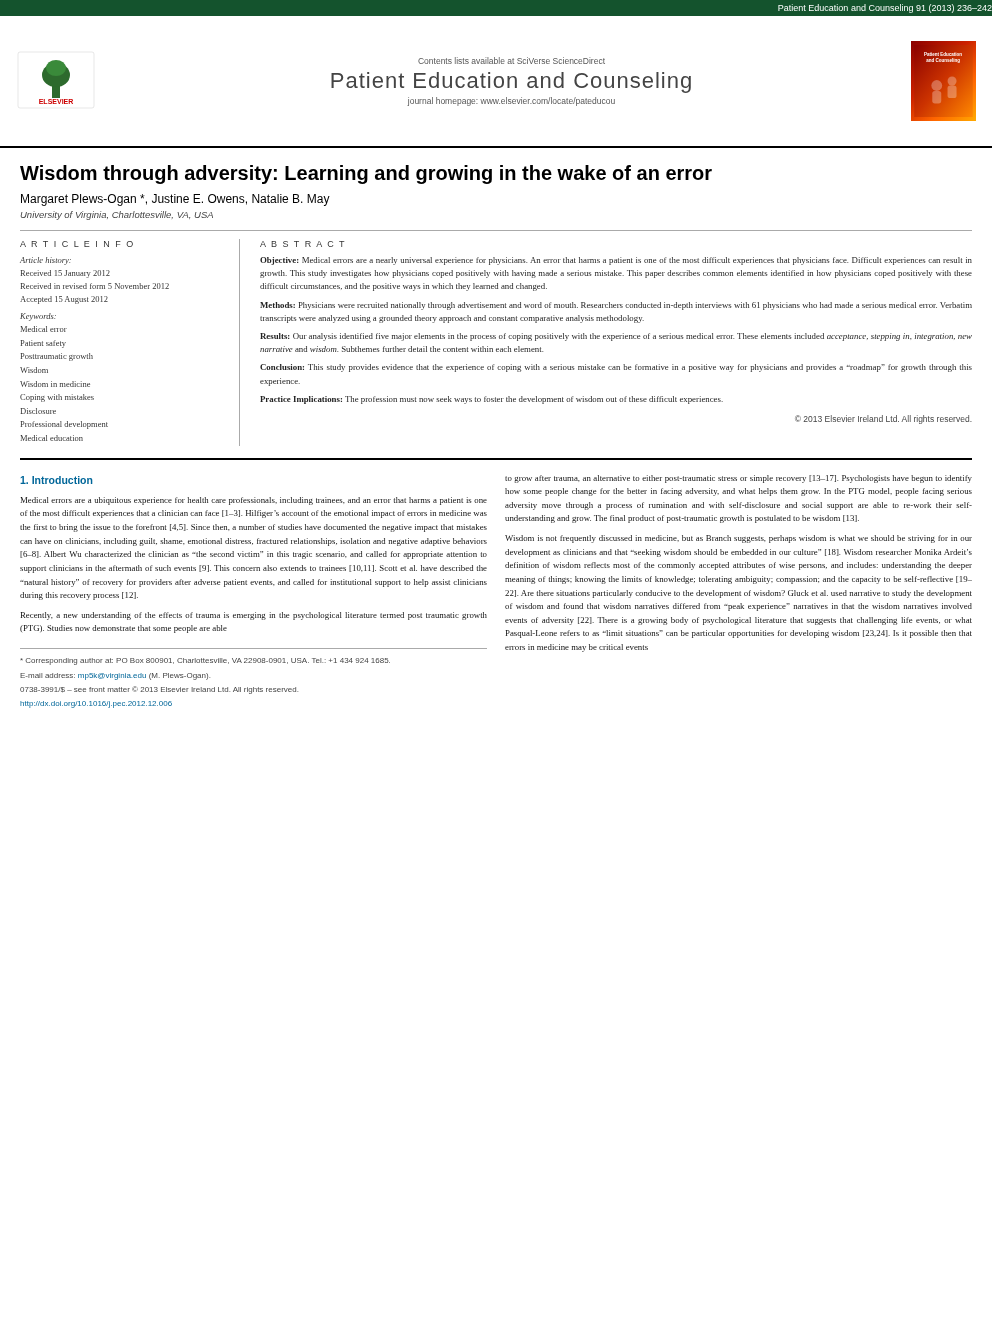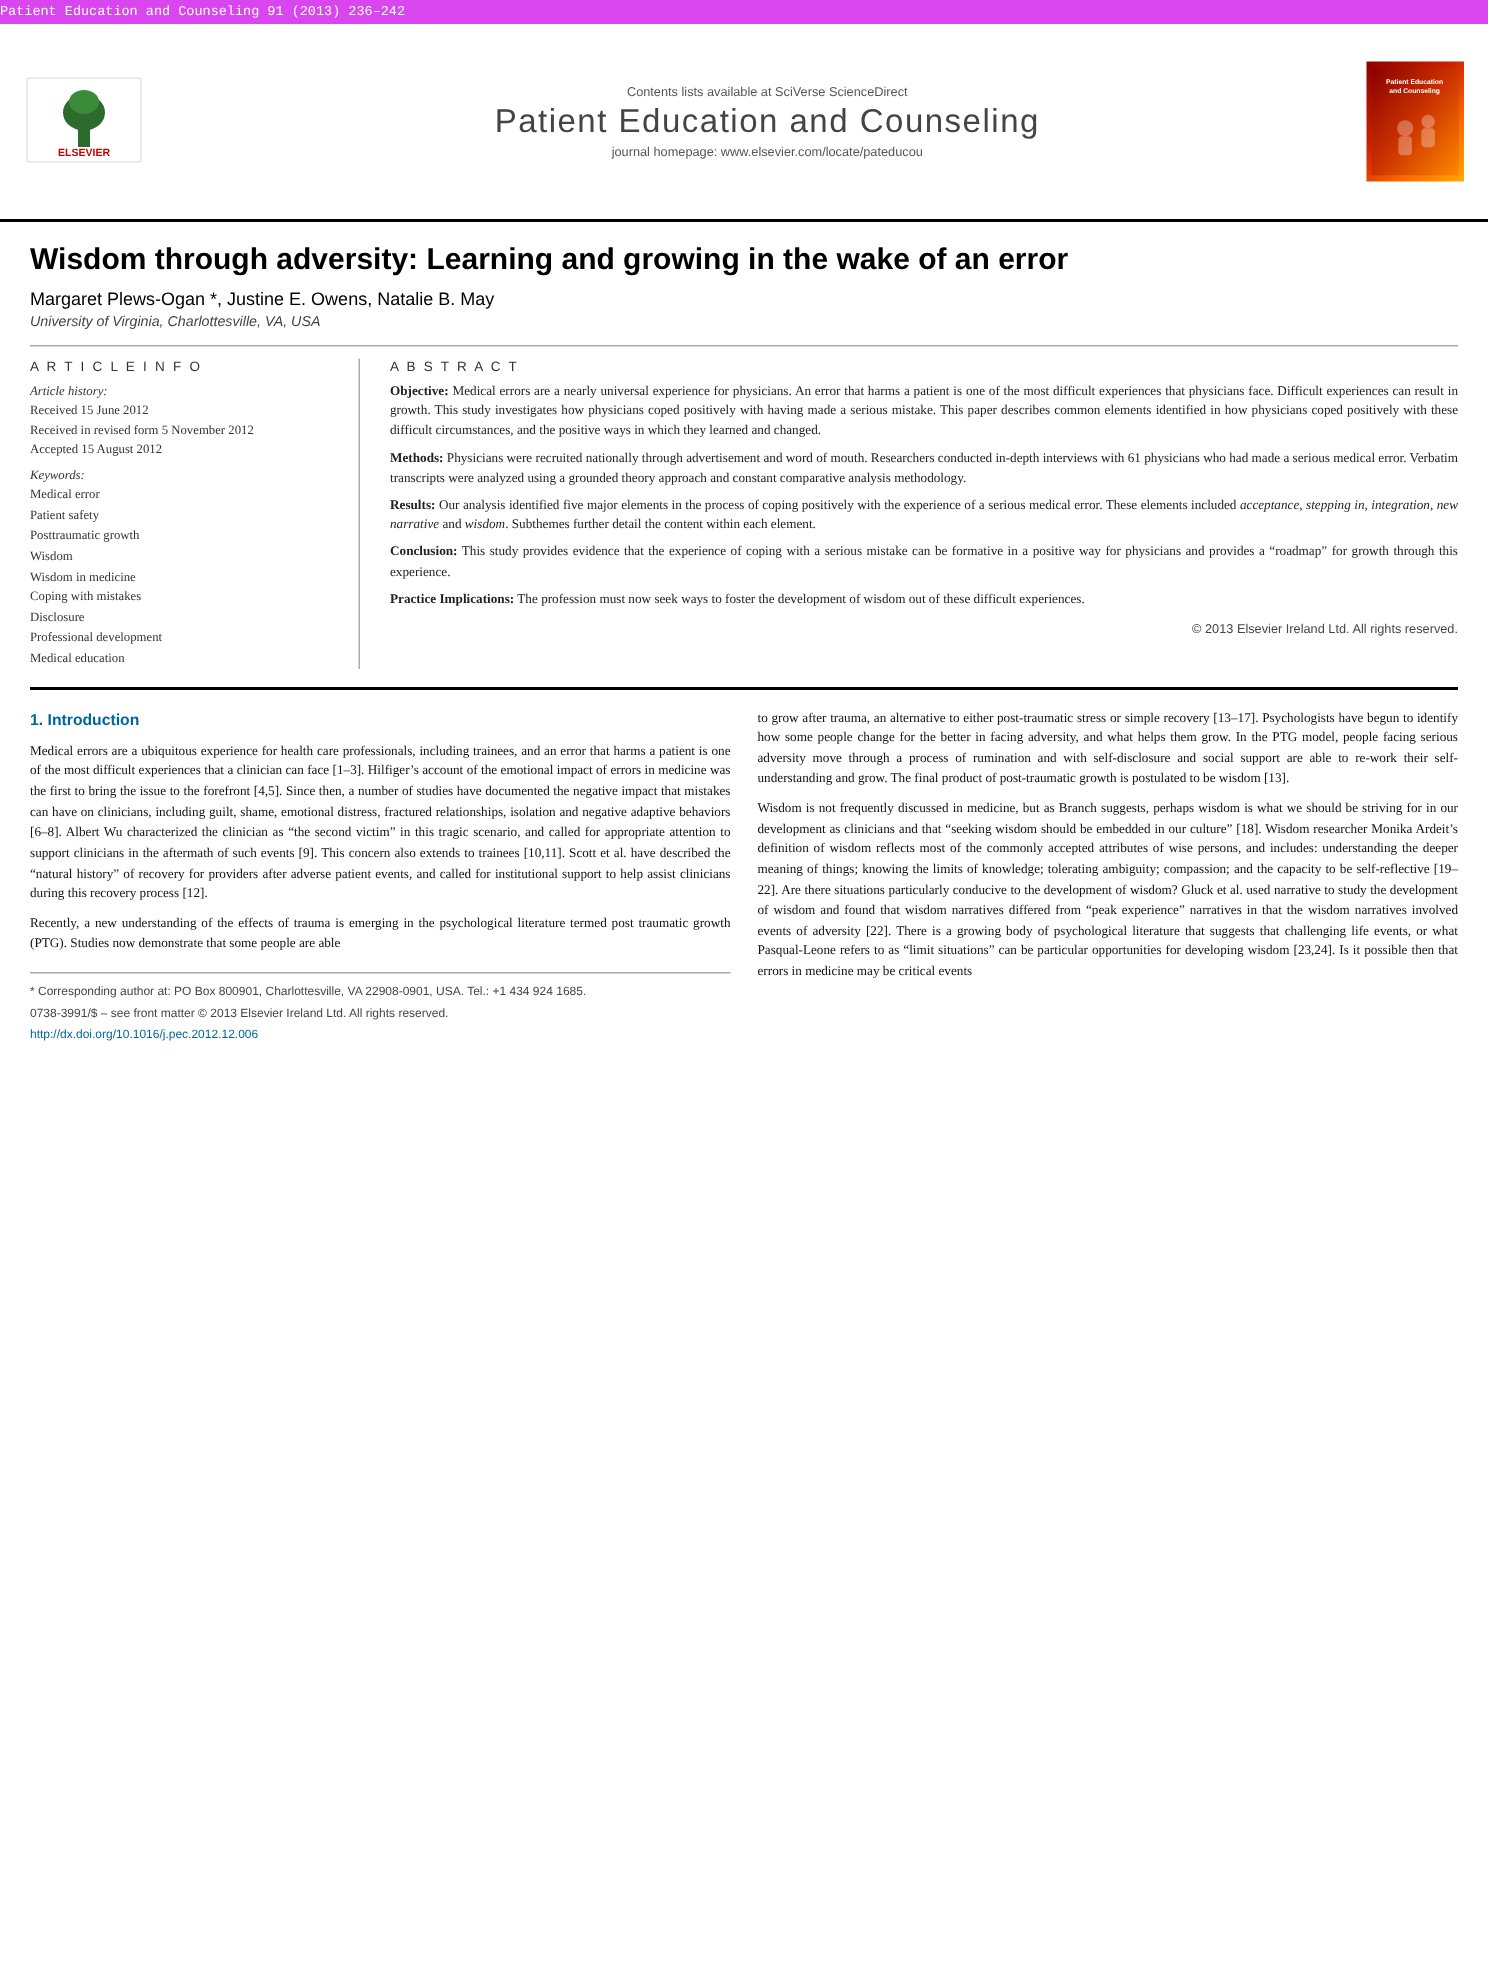--- a/index.html
+++ b/index.html
@@ -6,26 +6,26 @@
     body {
       font-family: 'Times New Roman', Times, serif;
       background: #fff;
       color: #000;
       font-size: 10px;
       width: 992px;
     }
 
     
     .top-bar {
-      background: #d946ef;
+      background: #14532d;
       color: #fff;
-      text-align: left;
+      text-align: right;
       padding: 3px 0;
       font-size: 9px;
-      font-family: Liberation Mono, monospace;
+      font-family: Liberation Sans, sans-serif;
     }
 
     
     .journal-header {
       display: flex;
       align-items: center;
       padding: 25px 16px;
       border-bottom: 2px solid #000;
     }
     .elsevier-logo {
@@ -296,21 +296,21 @@
   <div class="affiliation">University of Virginia, Charlottesville, VA, USA</div>
 
   <hr class="divider">
 
   <div class="article-columns">
 
     <div class="article-info-col">
       <div class="info-section-title">A R T I C L E   I N F O</div>
 
       <div class="info-subsection-title">Article history:</div>
-      <div class="info-text">Received 15 June 2012</div>
+      <div class="info-text">Received 15 January 2012</div>
       <div class="info-text">Received in revised form 5 November 2012</div>
       <div class="info-text">Accepted 15 August 2012</div>
 
       <div class="info-subsection-title">Keywords:</div>
       <div class="keywords-list" id="keywords-list">
           <div>Medical error</div>
           <div>Patient safety</div>
           <div>Posttraumatic growth</div>
           <div>Wisdom</div>
           <div>Wisdom in medicine</div>
@@ -356,20 +356,24 @@
 
     <div class="body-col">
       <div class="section-heading">1.  Introduction</div>
       <div id="body-left-paras">
           <p class="body-para">Medical errors are a ubiquitous experience for health care professionals, including trainees, and an error that harms a patient is one of the most difficult experiences that a clinician can face [1–3]. Hilfiger’s account of the emotional impact of errors in medicine was the first to bring the issue to the forefront [4,5]. Since then, a number of studies have documented the negative impact that mistakes can have on clinicians, including guilt, shame, emotional distress, fractured relationships, isolation and negative adaptive behaviors [6–8]. Albert Wu characterized the clinician as “the second victim” in this tragic scenario, and called for appropriate attention to support clinicians in the aftermath of such events [9]. This concern also extends to trainees [10,11]. Scott et al. have described the “natural history” of recovery for providers after adverse patient events, and called for institutional support to help assist clinicians during this recovery process [12].</p>
           <p class="body-para">Recently, a new understanding of the effects of trauma is emerging in the psychological literature termed post traumatic growth (PTG). Studies now demonstrate that some people are able</p>
         </div>
 
       <div class="footnotes-area">
         <div class="footnote-line">* Corresponding author at: PO Box 800901, Charlottesville, VA 22908-0901, USA. Tel.: +1 434 924 1685.</div>
+        <div class="footnote-line">
+          E-mail address: <span class="footnote-link">mp5k@virginia.edu</span>
+          <span> (M. Plews-Ogan).</span>
+        </div>
         <div class="footnote-line">0738-3991/$ – see front matter © 2013 Elsevier Ireland Ltd. All rights reserved.</div>
         <div class="footnote-line">
           <span class="footnote-link">http://dx.doi.org/10.1016/j.pec.2012.12.006</span>
         </div>
       </div>
     </div>
 
     <div class="body-col">
       <div id="body-right-paras">
           <p class="body-para">to grow after trauma, an alternative to either post-traumatic stress or simple recovery [13–17]. Psychologists have begun to identify how some people change for the better in facing adversity, and what helps them grow. In the PTG model, people facing serious adversity move through a process of rumination and with self-disclosure and social support are able to re-work their self-understanding and grow. The final product of post-traumatic growth is postulated to be wisdom [13].</p>

